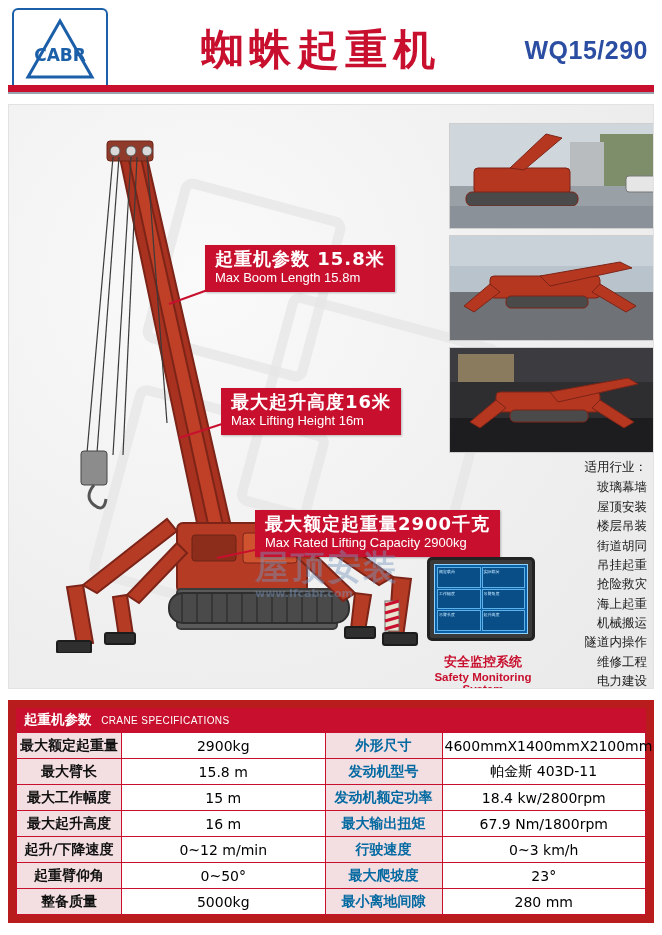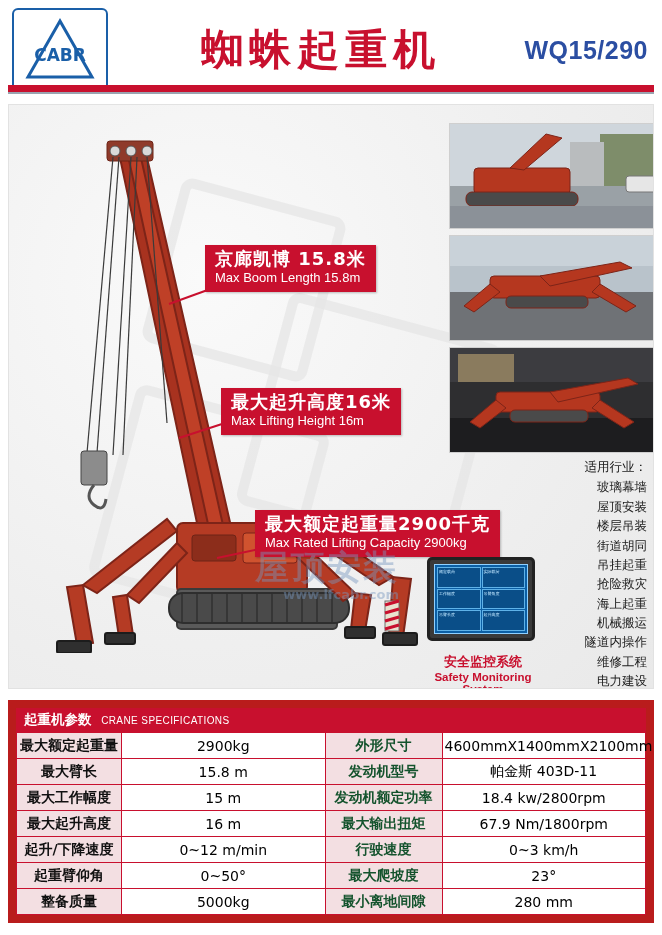--- a/index.html
+++ b/index.html
@@ -181,21 +181,21 @@
 
   .watermark{
     position:absolute;
     left:246px;top:440px;
     color:rgba(120,150,190,.45);
     font-family:"DejaVu Sans",sans-serif;
     font-weight:bold;
     pointer-events:none;
   }
   .watermark .wm1{font-size:34px;letter-spacing:2px;display:block;}
-  .watermark .wm2{font-size:13px;display:block;text-align:right;margin-top:-4px;}
+  .watermark .wm2{font-size:11px;display:block;text-align:left;margin-top:-4px;}
 
   
   .spec{
     position:absolute;
     left:8px;right:8px;bottom:12px;
     border:8px solid #b91c1c;
     box-sizing:border-box;
   }
   .spec-title{
     background:#c8102e;color:#fff;
@@ -220,21 +220,21 @@
   }
   td.lbl{
     width:100px;
     background:#f3dfe2;
     font-family:"DejaVu Sans",sans-serif;
     font-weight:bold;
     font-size:13px;
     color:#111;
   }
   td.val{width:auto;font-family:"DejaVu Sans",sans-serif;font-size:15px;margin-left:47px;}
-  td.lbl2{width:112px;background:#f3dfe2;font-family:"DejaVu Sans",sans-serif;font-weight:bold;font-size:13px;color:#14532d;}
+  td.lbl2{width:112px;background:#f3dfe2;font-family:"DejaVu Sans",sans-serif;font-weight:bold;font-size:13px;color:#0369a1;}
 </style>
 </head>
 <body>
 
 <div class="header">
   <div class="logo">
     <svg width="76" height="66" viewBox="0 0 76 66">
       <path d="M38 4 L70 60 L6 60 Z" fill="none" stroke="#1a5fa8" stroke-width="3"></path>
       <text x="38" y="44" font-family="DejaVu Sans, sans-serif" font-size="17" font-weight="bold" fill="#1a5fa8" text-anchor="middle">CABR</text>
     </svg>
@@ -320,21 +320,21 @@
       <rect x="358" y="478" width="14" height="30" fill="#e8e2d0" stroke="#6f6f6f"></rect>
       <path d="M358 482 L372 478 M358 490 L372 486 M358 498 L372 494 M358 506 L372 502" stroke="#c8102e" stroke-width="3"></path>
     </g>
   </svg>
 
   <div class="leader" style="left:160px;top:198px;width:44px;transform:rotate(-20deg);"></div>
   <div class="leader" style="left:170px;top:332px;width:50px;transform:rotate(-18deg);"></div>
   <div class="leader" style="left:208px;top:452px;width:44px;transform:rotate(-12deg);"></div>
 
   <div class="callout c1">
-    <span class="cn">京廊凯博  15.8米</span>
+    <span class="cn">起重机参数  15.8米</span>
     <span class="en">Max Boom Length 15.8m</span>
   </div>
   <div class="callout c2">
     <span class="cn">最大起升高度16米</span>
     <span class="en">Max Lifting Height 16m</span>
   </div>
   <div class="callout c3">
     <span class="cn">最大额定起重量2900千克</span>
     <span class="en">Max Rated Lifting Capacity 2900kg</span>
   </div>

